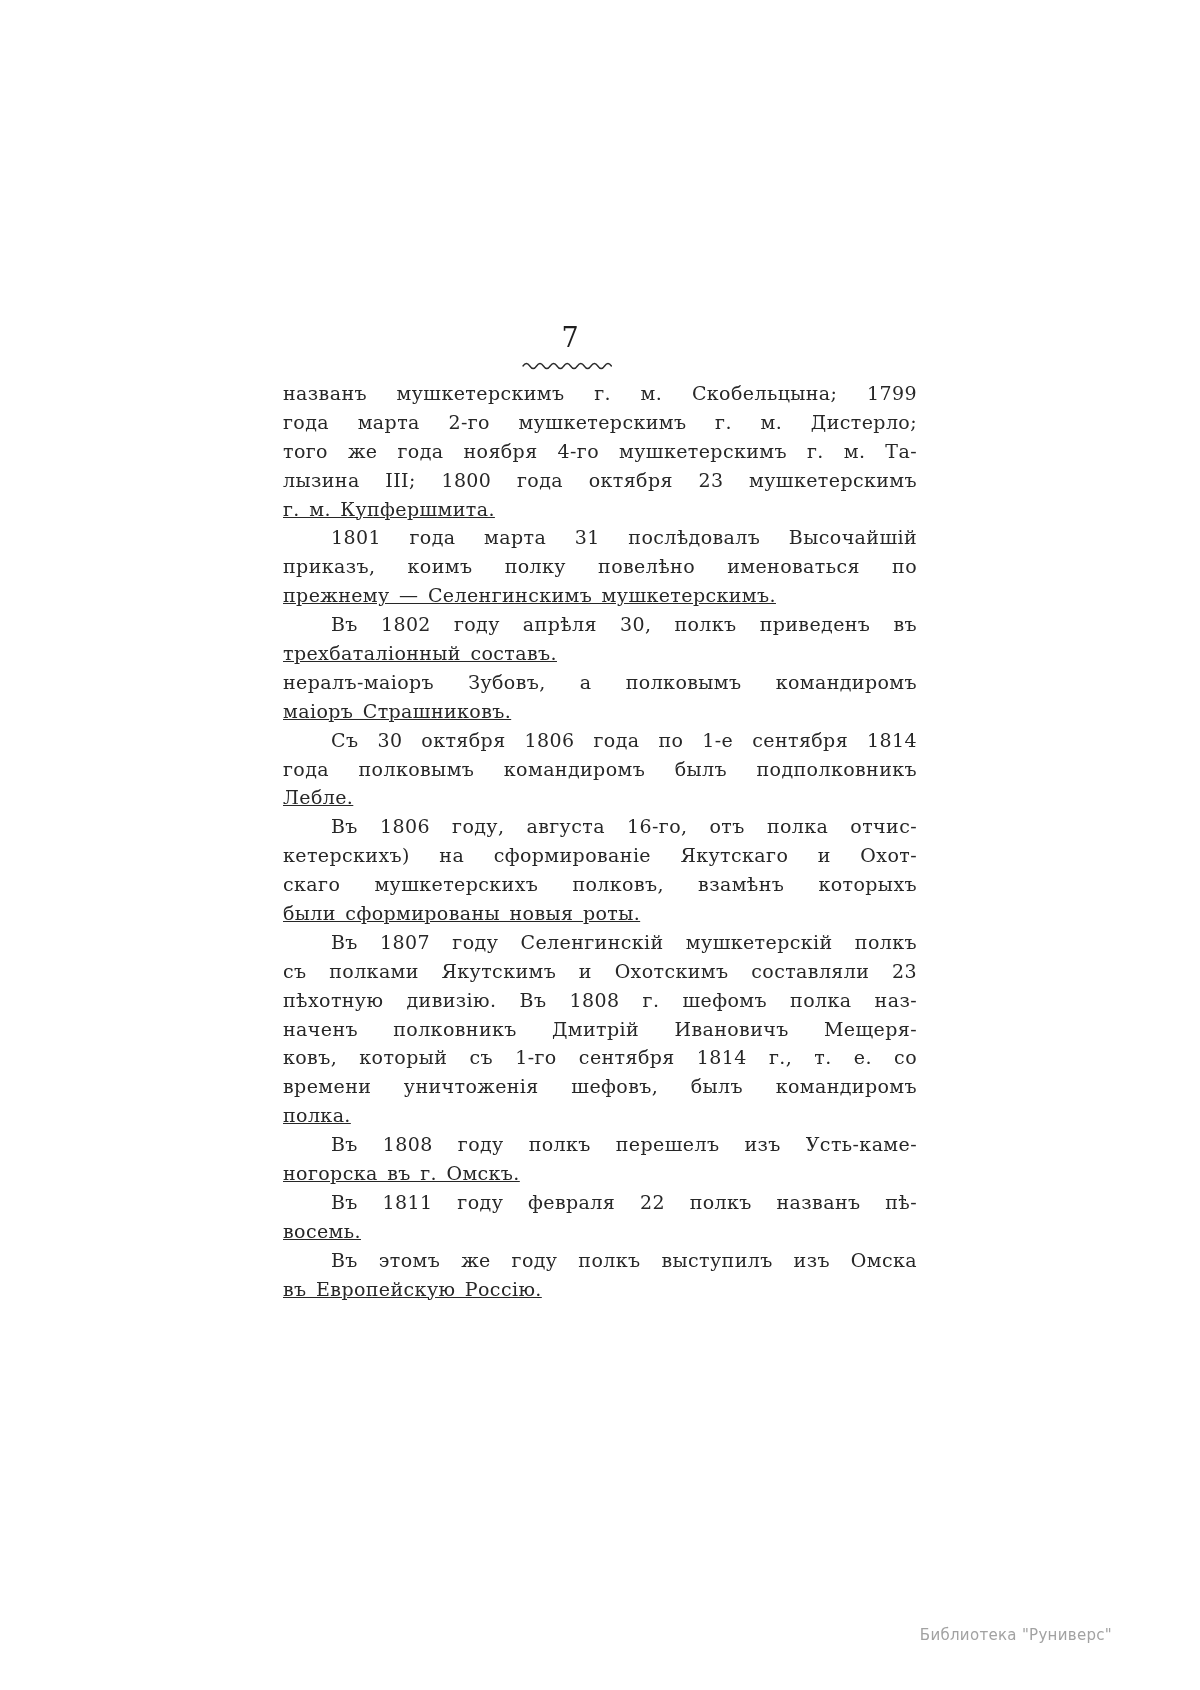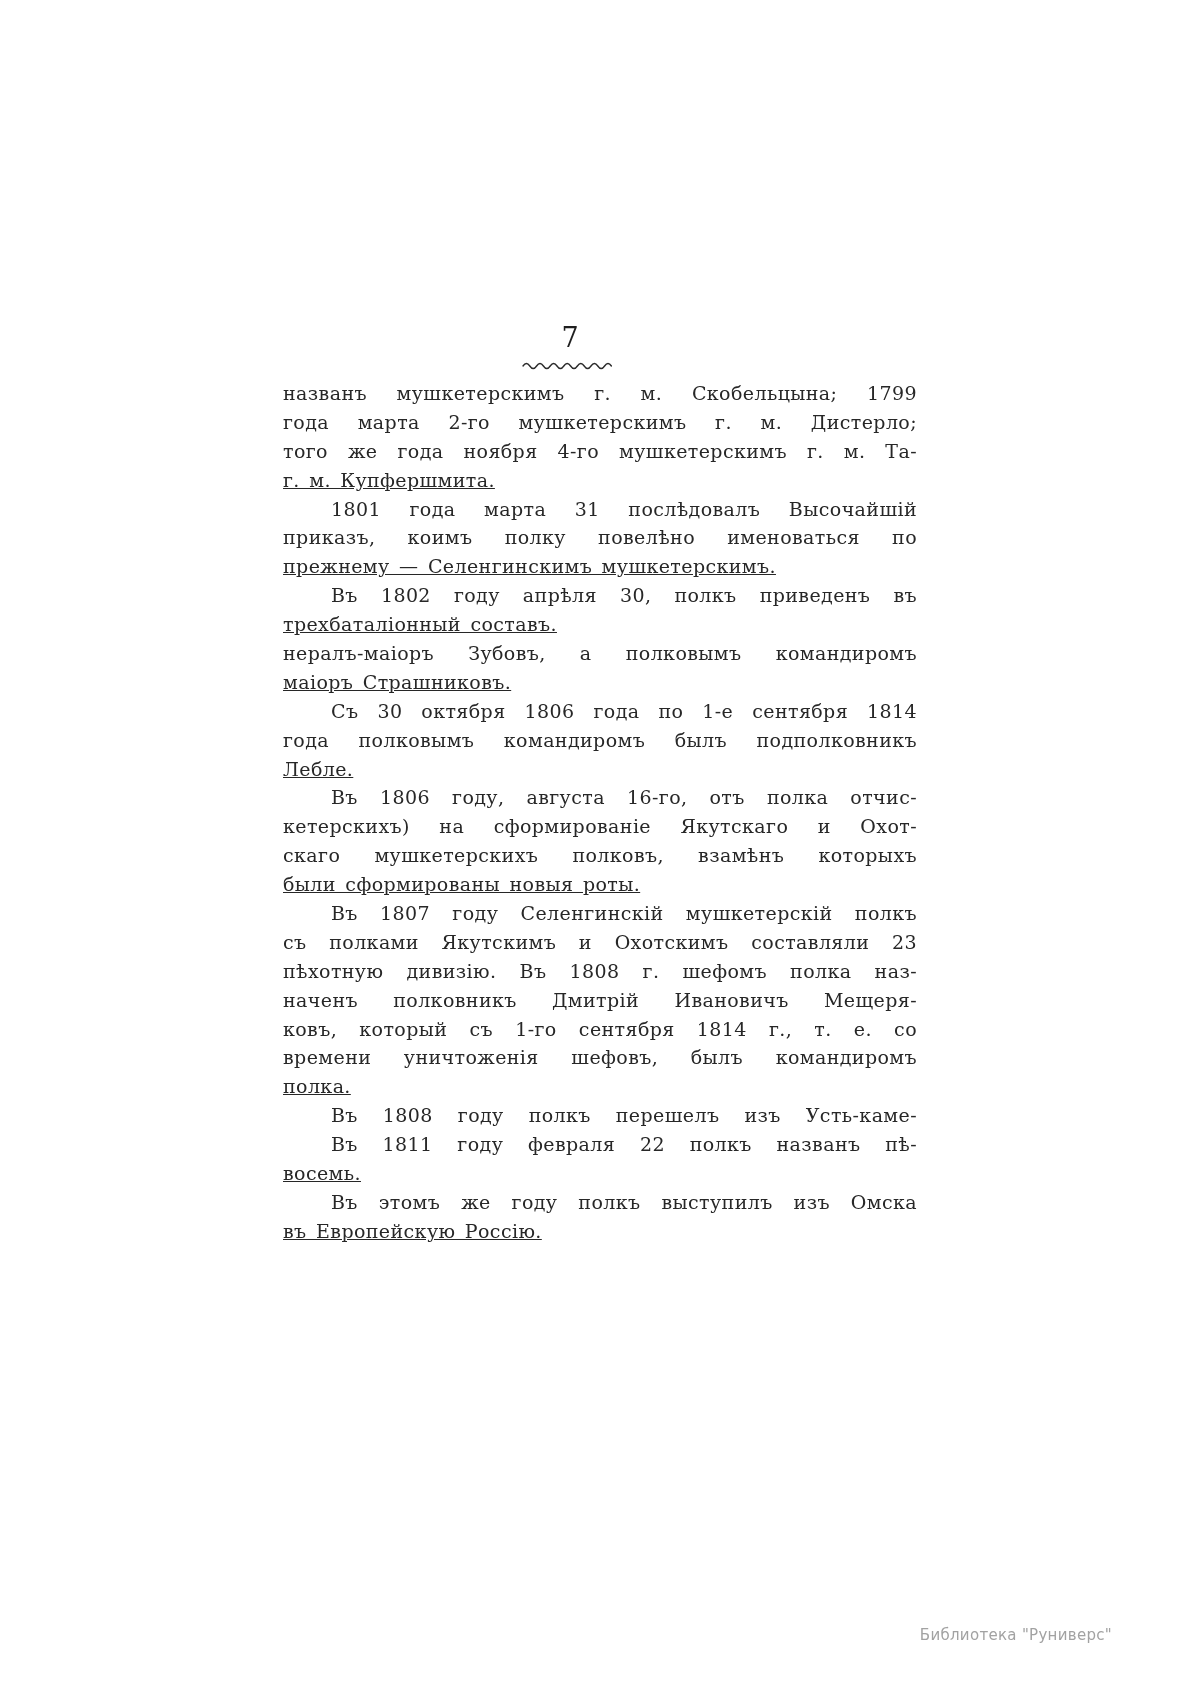--- a/index.html
+++ b/index.html
@@ -65,20 +65,21 @@
   <div class="page-number">7</div>
 
   <svg class="squiggle" width="96" height="12" viewBox="0 0 96 12">
     <path d="M2 7 q3.4 -5 6.8 0 t6.8 0 t6.8 0 t6.8 0 t6.8 0 t6.8 0 t6.8 0 t6.8 0 t6.8 0 t6.8 0 t6.8 0 t6.8 0 t6.8 0" fill="none" stroke="#2a2a2a" stroke-width="1.4" stroke-linecap="round"></path>
   </svg>
 
   <div class="text-block">
       <div class="line">названъ мушкетерскимъ г. м. Скобельцына; 1799</div>
       <div class="line">года марта 2-го мушкетерскимъ г. м. Дистерло;</div>
       <div class="line">того же года ноября 4-го мушкетерскимъ г. м. Та-</div>
+      <div class="line">лызина III; 1800 года октября 23 мушкетерскимъ</div>
       <div class="line para-end">г. м. Купфершмита.</div>
       <div class="line indent">1801 года марта 31 послѣдовалъ Высочайшій</div>
       <div class="line">приказъ, коимъ полку повелѣно именоваться по</div>
       <div class="line para-end">прежнему — Селенгинскимъ мушкетерскимъ.</div>
       <div class="line indent">Въ 1802 году апрѣля 30, полкъ приведенъ въ</div>
       <div class="line para-end">трехбаталіонный составъ.</div>
       <div class="line">нералъ-маіоръ Зубовъ, а полковымъ командиромъ</div>
       <div class="line para-end">маіоръ Страшниковъ.</div>
       <div class="line indent">Съ 30 октября 1806 года по 1-е сентября 1814</div>
       <div class="line">года полковымъ командиромъ былъ подполковникъ</div>
@@ -88,20 +89,21 @@
       <div class="line">скаго мушкетерскихъ полковъ, взамѣнъ которыхъ</div>
       <div class="line para-end">были сформированы новыя роты.</div>
       <div class="line indent">Въ 1807 году Селенгинскій мушкетерскій полкъ</div>
       <div class="line">съ полками Якутскимъ и Охотскимъ составляли 23</div>
       <div class="line">пѣхотную дивизію. Въ 1808 г. шефомъ полка наз-</div>
       <div class="line">наченъ полковникъ Дмитрій Ивановичъ Мещеря-</div>
       <div class="line">ковъ, который съ 1-го сентября 1814 г., т. е. со</div>
       <div class="line">времени уничтоженія шефовъ, былъ командиромъ</div>
       <div class="line para-end">полка.</div>
       <div class="line indent">Въ 1808 году полкъ перешелъ изъ Усть-каме-</div>
+      <div class="line para-end">ногорска въ г. Омскъ.</div>
       <div class="line indent">Въ 1811 году февраля 22 полкъ названъ пѣ-</div>
       <div class="line para-end">восемь.</div>
       <div class="line indent">Въ этомъ же году полкъ выступилъ изъ Омска</div>
       <div class="line para-end">въ Европейскую Россію.</div>
     </div>
 
   <div class="watermark">Библиотека "Руниверс"</div>
 
 </div>
 

